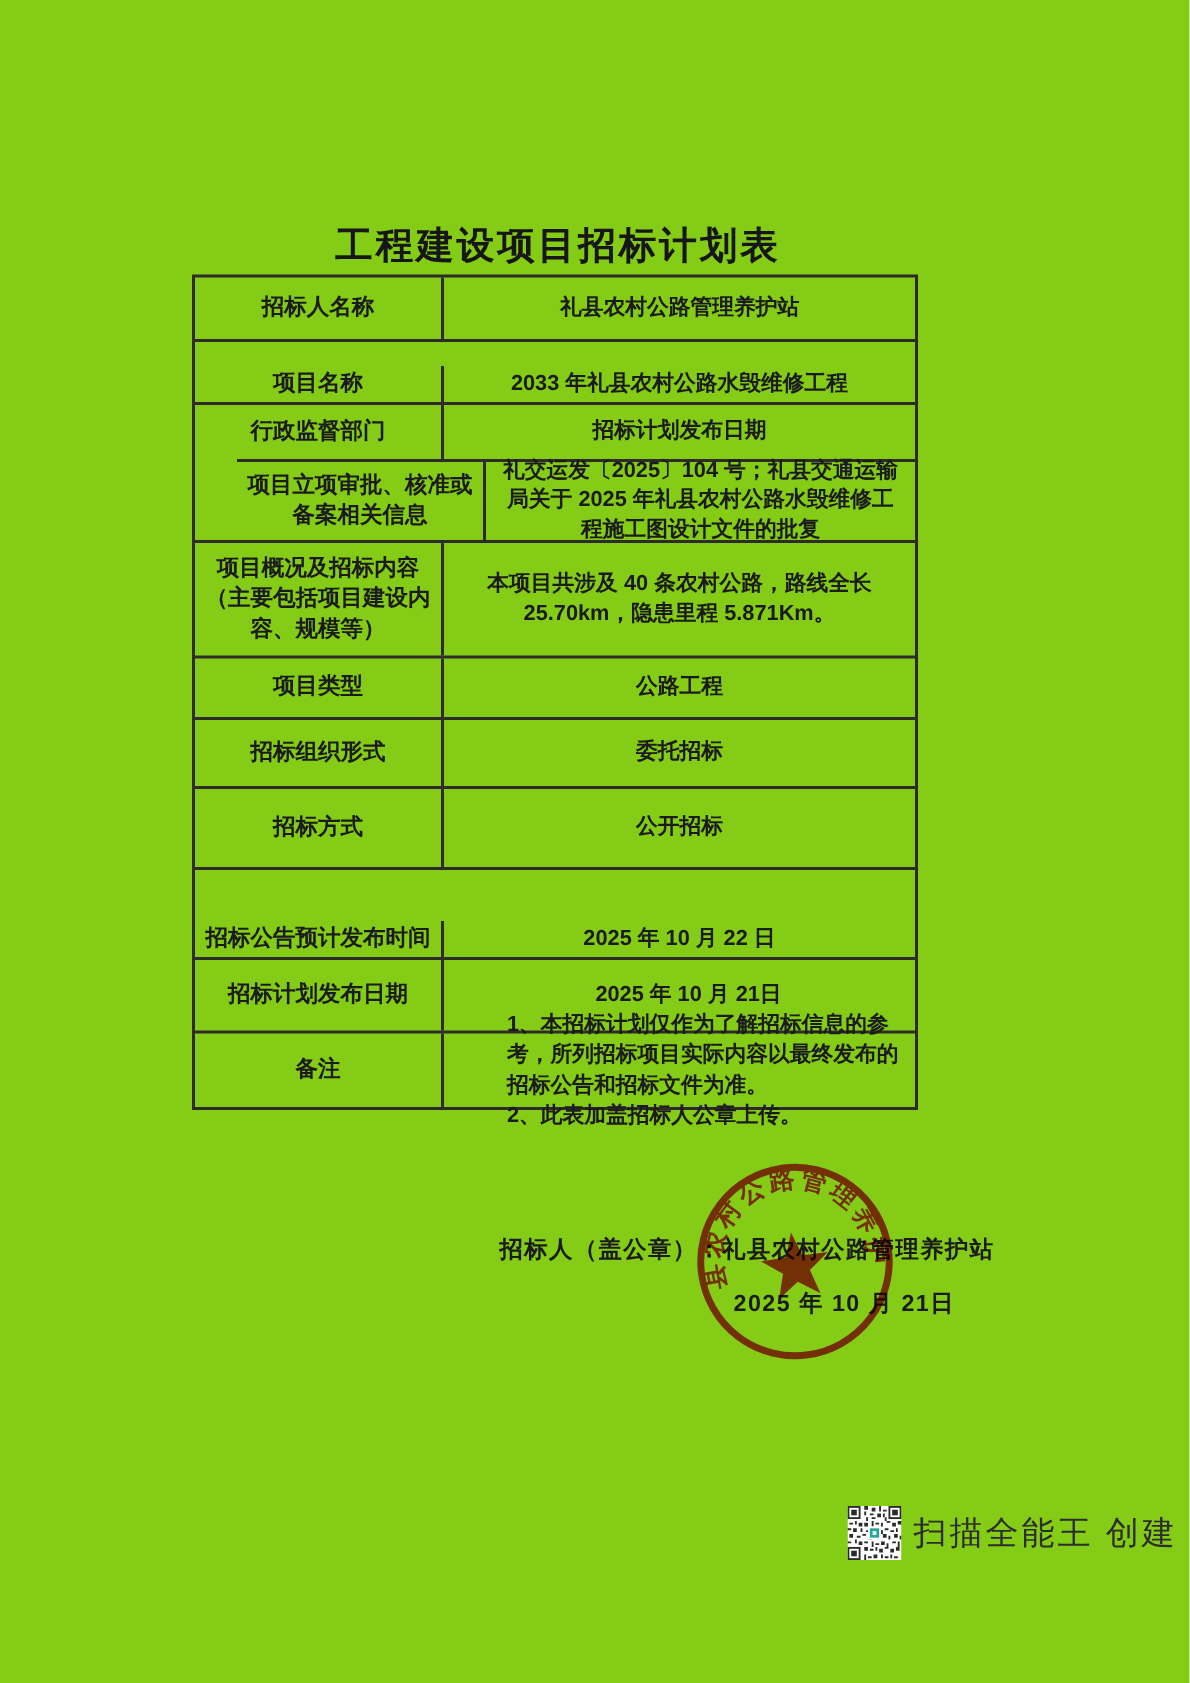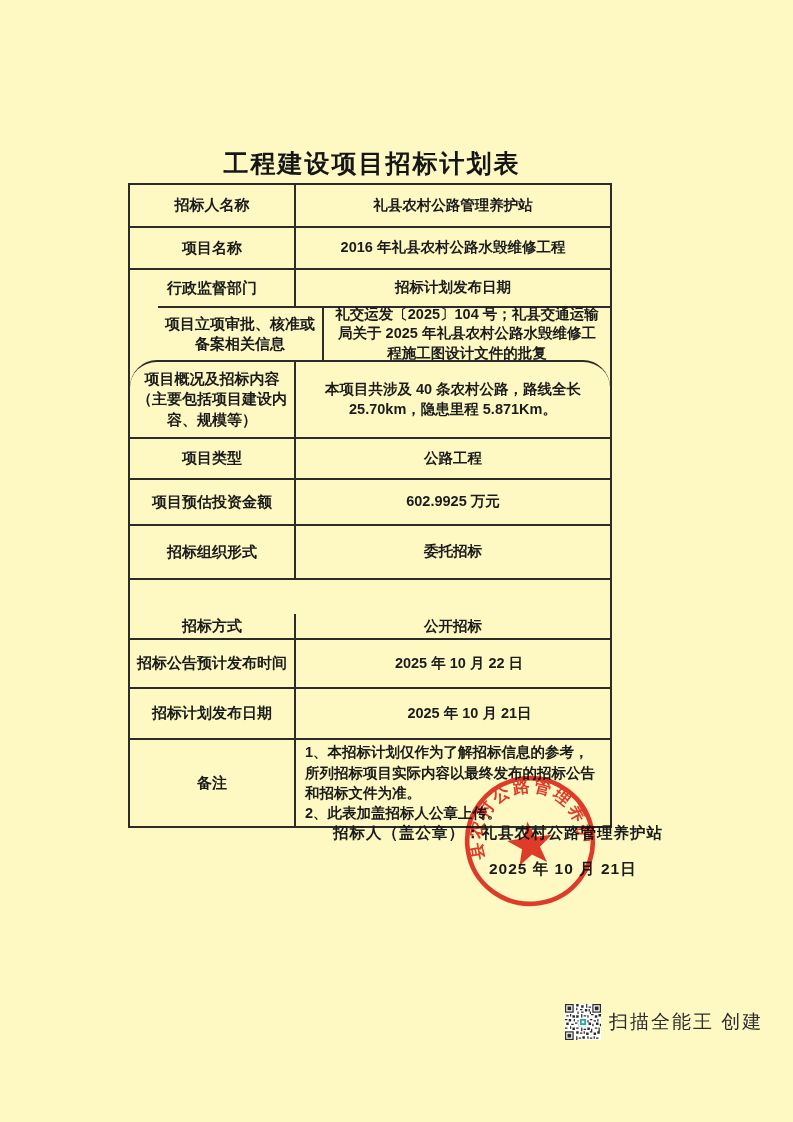--- a/index.html
+++ b/index.html
@@ -4,21 +4,21 @@
 <style>
   * { margin: 0; padding: 0; box-sizing: border-box; }
   html, body { background: #e8e8e8; }
   body { font-family: "Liberation Sans", "DejaVu Sans", sans-serif; }
 
   .page {
     position: relative;
     width: 793px;
     height: 1122px;
     margin: 0 auto;
-    background: #fef9c3;
+    background: #84cc16;
     overflow: hidden;
     color: #1e1e1e;
   }
 
   .doc-title {
     position: absolute;
     left: 128px;
     top: 147px;
     width: 488px;
     text-align: center;
@@ -62,24 +62,24 @@
     text-align: center;
     font-weight: 700;
     font-size: 14.5px;
     line-height: 1.32;
     padding: 2px 9px;
     color: #1b1b1b;
   }
 
   
   .t-row:nth-child(1)  { height: 41px; }
-  .t-row:nth-child(2)  { height: 42px; }
+  .t-row:nth-child(2)  { height: 42px; align-items: flex-end; }
   .t-row:nth-child(3)  { height: 38px; }
   .t-row:nth-child(4)  { height: 54px; margin-left: 28px; }
-  .t-row:nth-child(5)  { height: 77px; border-radius: 27px; }
+  .t-row:nth-child(5)  { height: 77px; }
   .t-row:nth-child(6)  { height: 41px; }
   .t-row:nth-child(7)  { height: 46px; }
   .t-row:nth-child(8)  { height: 54px; }
   .t-row:nth-child(9)  { height: 60px; align-items: flex-end; }
   .t-row:nth-child(10) { height: 49px; gap: 12px; }
   .t-row:nth-child(11) { height: 51px; gap: 33px; }
   .t-row:nth-child(12) { height: 88px; }
 
   .t-row.remarks .t-value {
     justify-content: flex-start;
@@ -124,62 +124,58 @@
   .scan-footer {
     position: absolute;
     left: 565px;
     top: 1004px;
     display: flex;
     align-items: center;
     gap: 8px;
   }
   .qr { width: 36px; height: 36px; display: block; }
   .scan-text {
-    font-size: 19px;
+    font-size: 22px;
     font-weight: 500;
     letter-spacing: 2px;
     color: #2d2d2d;
     white-space: nowrap;
   }
 </style>
 </head>
 <body>
 
 <div class="page">
 
   <div class="doc-title">工程建设项目招标计划表</div>
 
   <div class="doc-table">
     <div class="t-row">
       <div class="t-label">招标人名称</div>
       <div class="t-value">礼县农村公路管理养护站</div>
     </div>
     <div class="t-row">
       <div class="t-label">项目名称</div>
-      <div class="t-value">2016 年礼县农村公路水毁维修工程</div>
+      <div class="t-value">2033 年礼县农村公路水毁维修工程</div>
     </div>
     <div class="t-row">
       <div class="t-label">行政监督部门</div>
       <div class="t-value">招标计划发布日期</div>
     </div>
     <div class="t-row">
       <div class="t-label">项目立项审批、核准或备案相关信息</div>
       <div class="t-value">礼交运发〔2025〕104 号；礼县交通运输局关于 2025 年礼县农村公路水毁维修工程施工图设计文件的批复</div>
     </div>
     <div class="t-row">
       <div class="t-label">项目概况及招标内容（主要包括项目建设内容、规模等）</div>
       <div class="t-value">本项目共涉及 40 条农村公路，路线全长 25.70km，隐患里程 5.871Km。</div>
     </div>
     <div class="t-row">
       <div class="t-label">项目类型</div>
       <div class="t-value">公路工程</div>
-    </div>
-    <div class="t-row">
-      <div class="t-label">项目预估投资金额</div>
-      <div class="t-value">602.9925 万元</div>
     </div>
     <div class="t-row">
       <div class="t-label">招标组织形式</div>
       <div class="t-value">委托招标</div>
     </div>
     <div class="t-row">
       <div class="t-label">招标方式</div>
       <div class="t-value">公开招标</div>
     </div>
     <div class="t-row">

